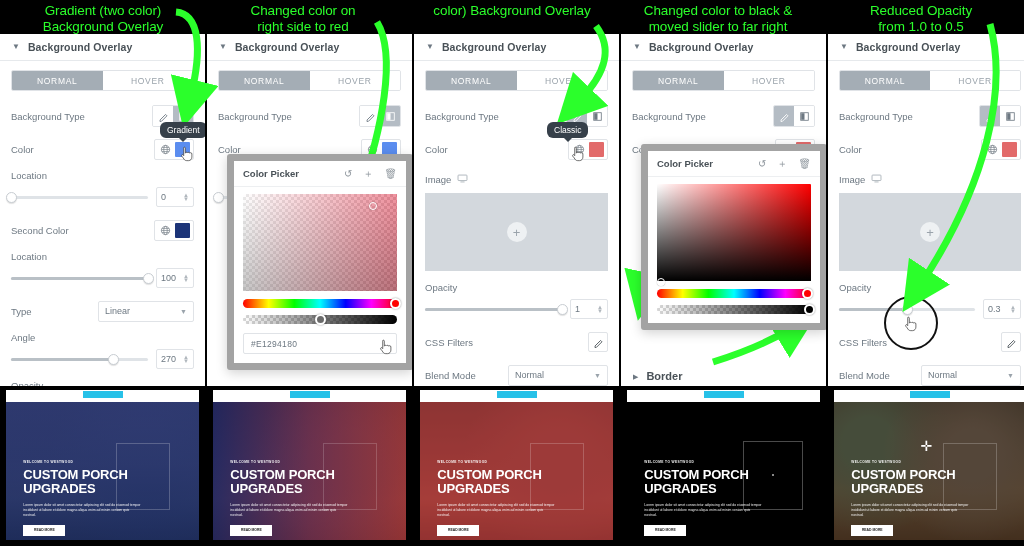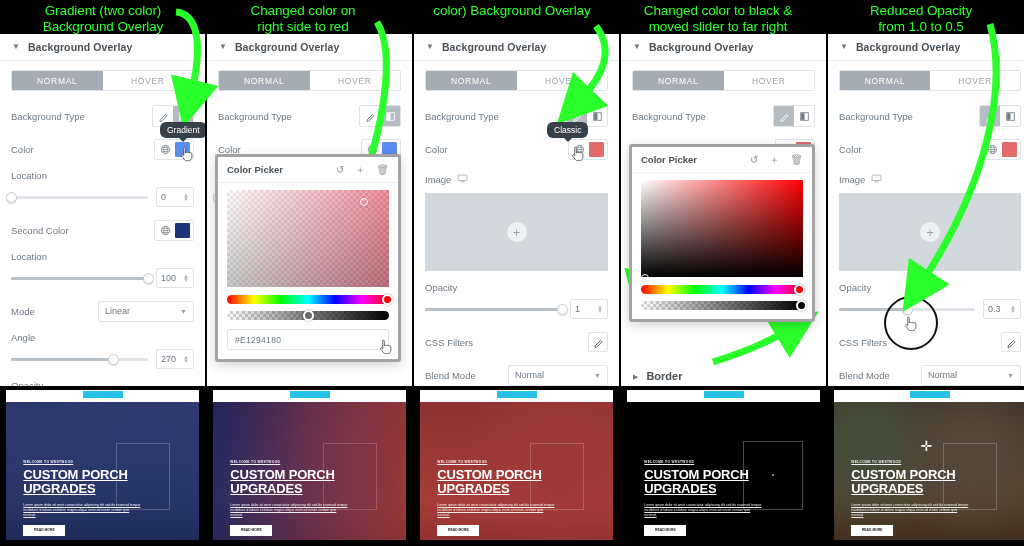--- a/index.html
+++ b/index.html
@@ -82,22 +82,22 @@
 
   .tooltip { position:absolute; background:#36404a; color:#fff; font-size:8.5px;
              padding:3px 7px; border-radius:6px; white-space:nowrap; z-index:9; }
   .tooltip:after { content:""; position:absolute; left:50%; margin-left:-4px; bottom:-4px;
                    border-left:4px solid transparent; border-right:4px solid transparent; border-top:4px solid #36404a; }
 
   
   .cursor { position:absolute; width:14px; height:16px; z-index:10; }
 
   
-  .picker { position:absolute; left:8px; width:186px; background:#fff;
-            border:3px solid #a3a3a3; border-radius:3px; box-shadow:0 3px 12px rgba(0,0,0,.18); z-index:8; }
+  .picker { position:absolute; left:20px; width:186px; background:#fff;
+            border:7px solid #a3a3a3; border-radius:3px; box-shadow:0 3px 12px rgba(0,0,0,.18); z-index:8; }
   .pk-head { height:26px; display:flex; align-items:center; justify-content:space-between;
              padding:0 9px; border-bottom:1px solid #edeff1; }
   .pk-title { font-size:9.5px; font-weight:bold; color:#495157; }
   .pk-icons { display:flex; gap:11px; color:#8d959c; font-size:10px; align-items:center; }
   .pk-body { padding:7px 9px 9px 9px; }
   .sat { position:relative; height:97px; border-radius:1px; }
   .sat .dot { position:absolute; width:8px; height:8px; border:1.5px solid #fff; border-radius:50%;
               box-shadow:0 0 1px rgba(0,0,0,.5); }
   .huebar { height:9px; border-radius:5px; margin-top:8px; position:relative;
             background:linear-gradient(to right,#ff0000,#ffff00,#00ff00,#00ffff,#0000ff,#ff00ff,#ff0000); }
@@ -121,21 +121,21 @@
 
   
   .previews { position:absolute; left:0; top:388px; width:1024px; height:158px; display:flex; }
   .pv { position:relative; width:205px; height:158px; margin-right:2px; background:#000; overflow:hidden; flex:0 0 auto; }
   .pv:last-child { margin-right:0; width:204px; }
   .pv .browser { position:absolute; left:6px; top:2px; right:6px; height:12px; background:#fff; }
   .pv .tabchip { position:absolute; left:50%; margin-left:-20px; top:3px; width:40px; height:7px; background:#27c1e8; }
   .pv .shot { position:absolute; left:6px; top:14px; right:6px; bottom:6px; overflow:hidden; background:#3a2c22; }
   .photo { position:absolute; inset:0; }
   .ov { position:absolute; inset:0; }
-  .hero { position:absolute; left:9%; top:42%; right:30%; color:#fff;text-decoration:underline; }
+  .hero { position:absolute; left:9%; top:42%; right:30%; color:#fff; }
   .hero .eyebrow { font-size:3.2px; letter-spacing:.4px; font-weight:bold; opacity:.95; margin-bottom:4px; }
   .hero h1 { font-size:13px; line-height:14px; font-weight:bold; letter-spacing:-.2px; }
   .hero p { font-size:3.4px; line-height:5px; margin-top:7px; opacity:.92; }
   .hero .btn { margin-top:7px; width:42px; height:11px; background:#fff; color:#222;
                font-size:3.4px; display:flex; align-items:center; justify-content:center; font-weight:bold; }
   .sq { position:absolute; border:1px solid #555; }
   .plusmark { position:absolute; color:#fff; font-size:14px; font-weight:300; line-height:1; }
 </style>
 </head>
 <body>
@@ -239,21 +239,21 @@
               <div class="fill" style="width:100%"></div>
               <div class="knob" style="left:100%"></div>
             </div>
           <div class="numbox">
             <span class="v">100</span>
             <span class="spin">▲<br>▼</span>
           </div>
         </div>
 
         <div class="row">
-          <span class="lbl">Mode</span>
+          <span class="lbl">Type</span>
           <div class="select">
             <span class="v">Linear</span>
             <span class="c">▼</span>
           </div>
         </div>
 
         <div class="lbl" style="margin-bottom:6px">Angle</div>
         <div class="slider">
           <div class="track">
               <div class="fill" style="width:75%"></div>

